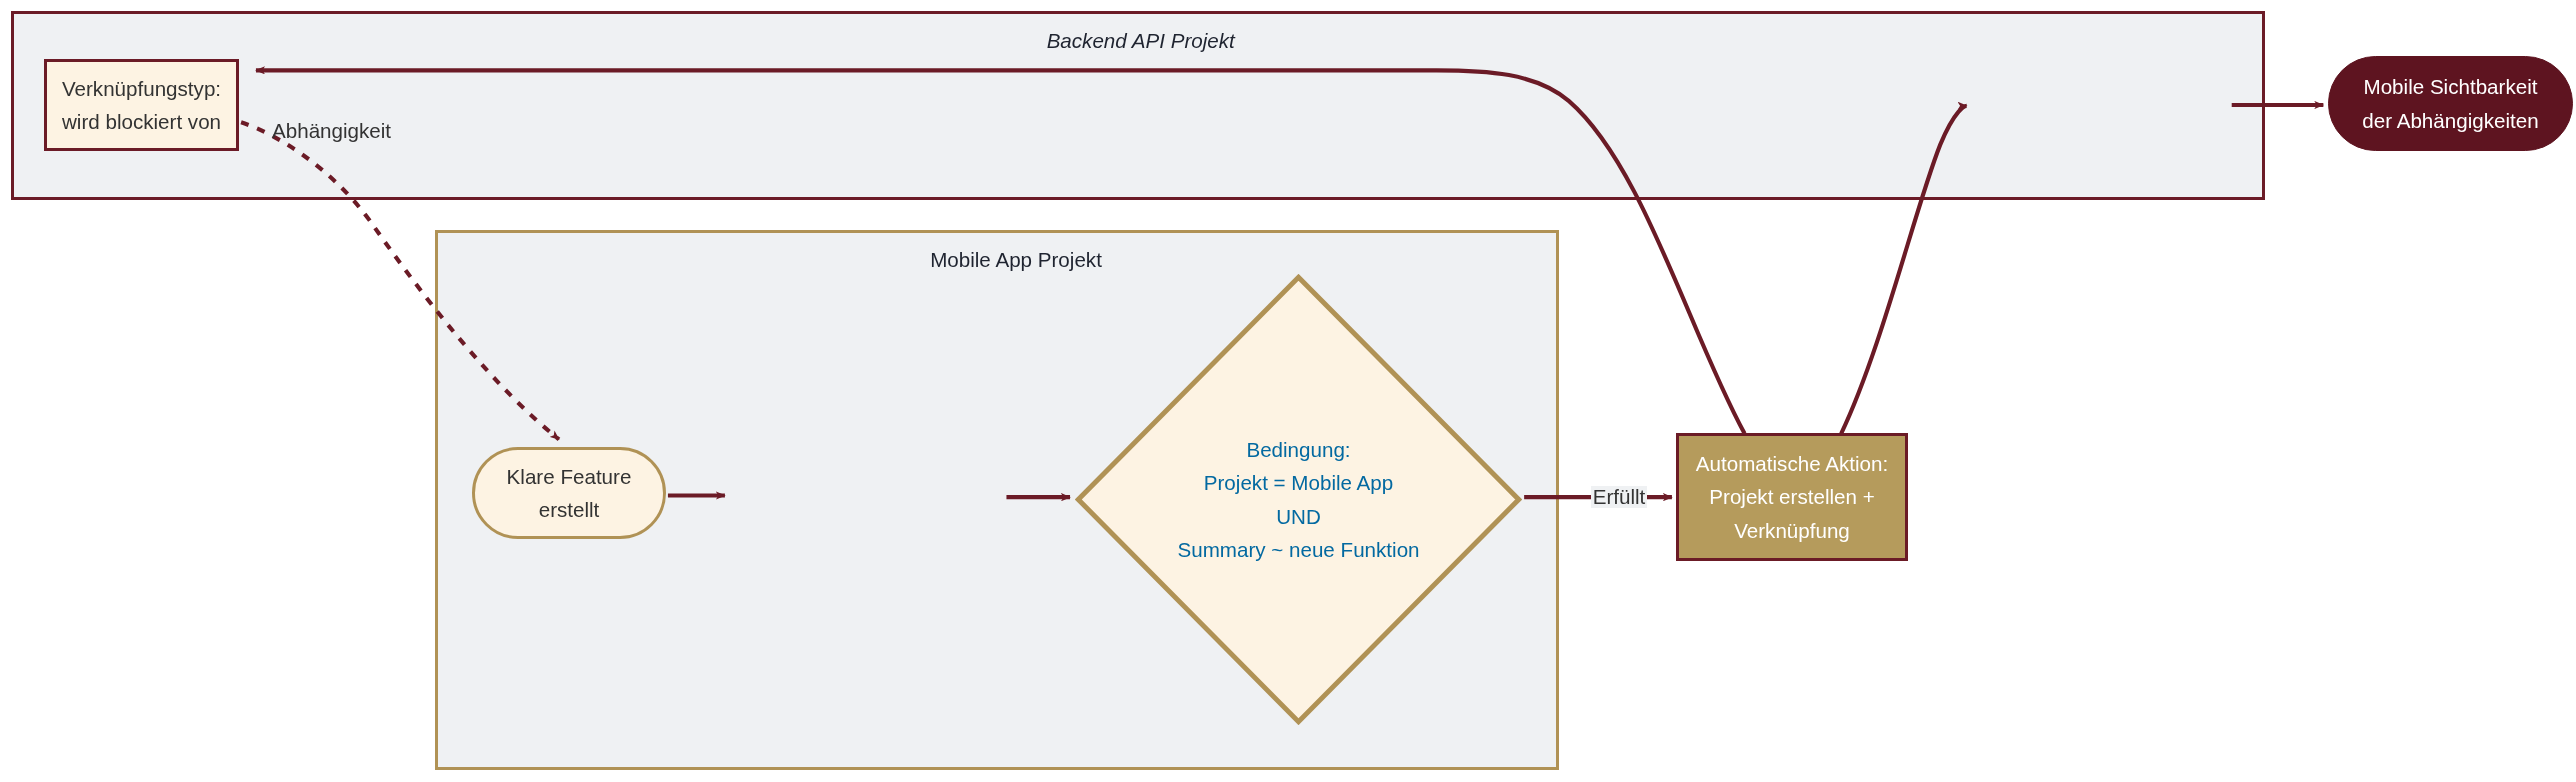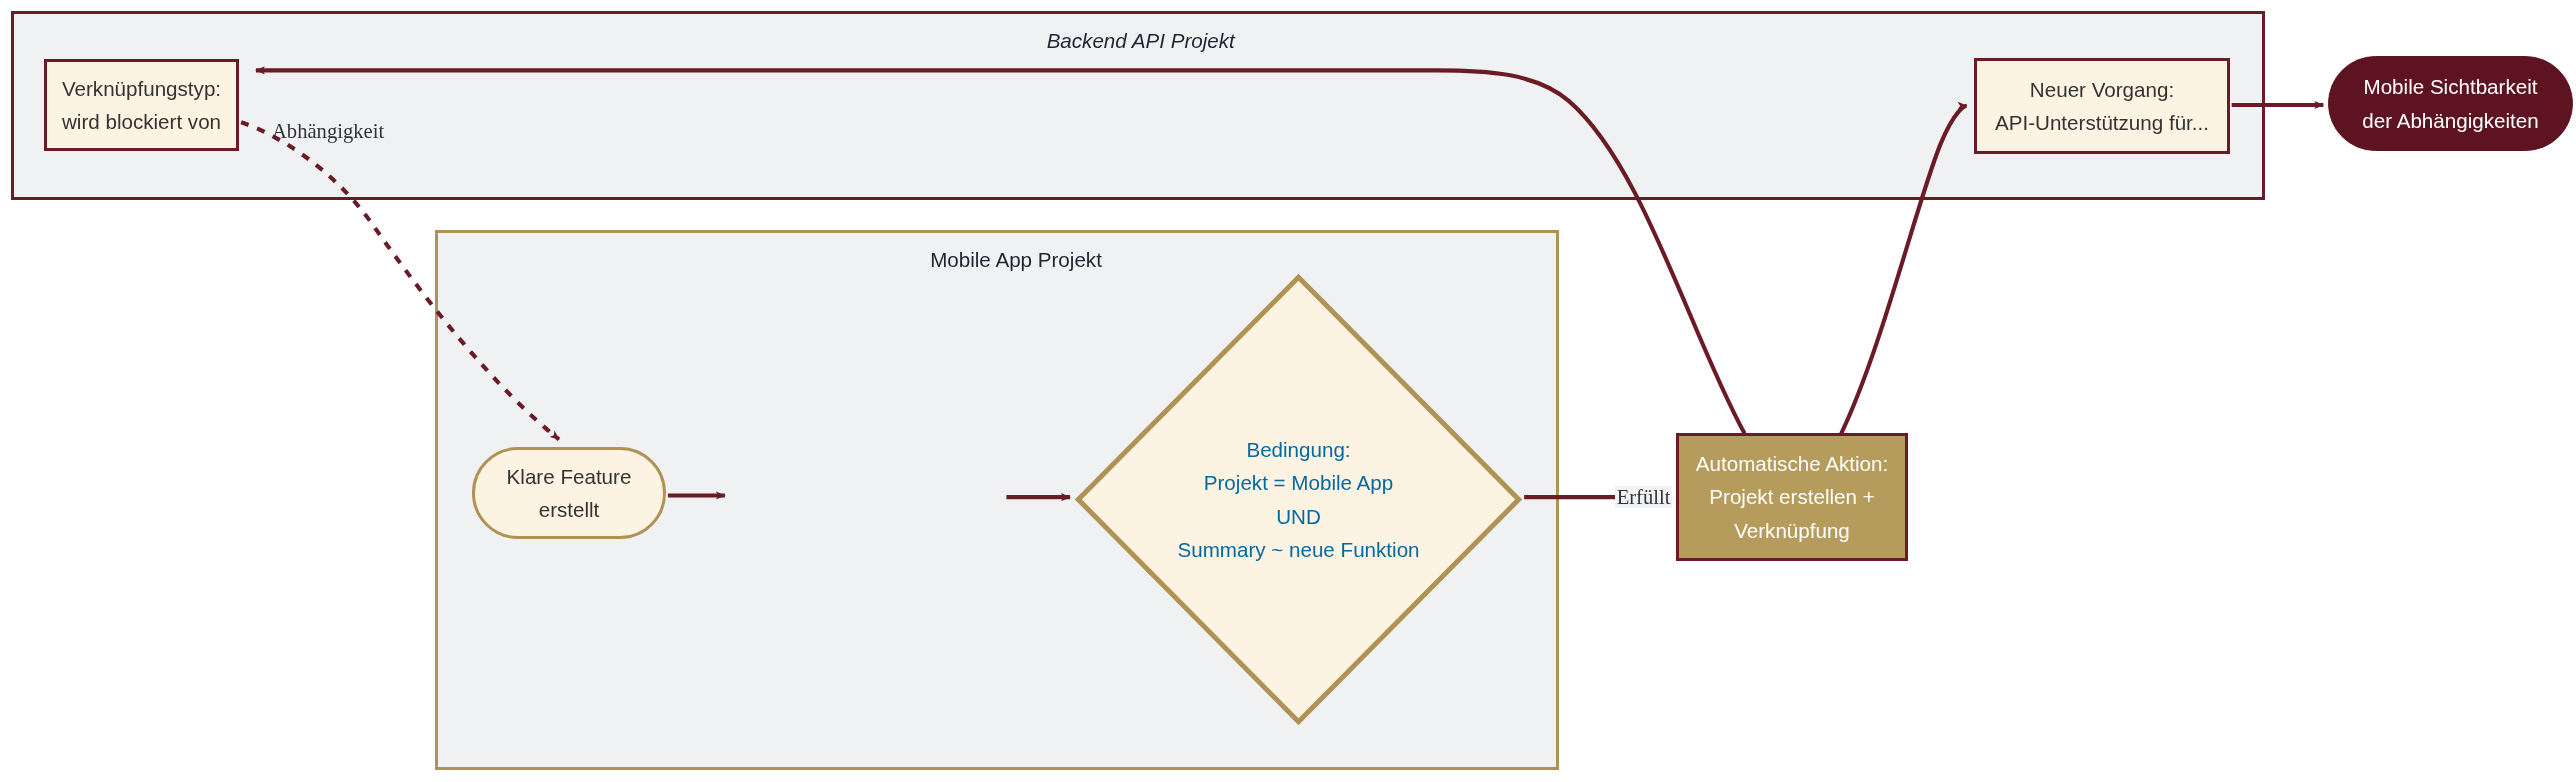--- a/index.html
+++ b/index.html
@@ -124,21 +124,20 @@
   }
 
   
   .edge-label {
     position: absolute;
     font-size: 20.6px;
     color: #333333;
     white-space: nowrap;
     z-index: 6;
     line-height: 1;
-    font-family: Liberation Serif, serif;
   }
   .edge-label.boxed {
     background: #eff1f3;
     padding: 0.8px 1.7px;
   }
 
   
   #n-linktype   { left: 44px;  top: 59px;  width: 195px; height: 92px; }
   #n-newissue   { left: 1974px;top: 58px;  width: 256px; height: 96px; }
   #n-visibility { left: 2328px;top: 56px;  width: 245px; height: 95px; }
@@ -181,24 +180,20 @@
     <path d="M 1846,602 L 2025,602" fill="none" stroke="#6b1b26" stroke-width="5" marker-end="url(#arrowRed)"></path>
 
     <path d="M 2703,127 L 2814,127" fill="none" stroke="#6b1b26" stroke-width="5" marker-end="url(#arrowRed)"></path>
   </svg>
 
   <div class="node node-rect-cream" id="n-linktype">
     <span class="line">Verknüpfungstyp:</span>
     <span class="line">wird blockiert von</span>
   </div>
 
-  <div class="node node-rect-cream" id="n-newissue">
-    <span class="line">Neuer Vorgang:</span>
-    <span class="line">API-Unterstützung für...</span>
-  </div>
 
   <div class="node node-stadium-dark" id="n-visibility">
     <span class="line">Mobile Sichtbarkeit</span>
     <span class="line">der Abhängigkeiten</span>
   </div>
 
   <div class="node node-stadium-cream" id="n-feature">
     <span class="line">Klare Feature</span>
     <span class="line">erstellt</span>
   </div>
@@ -217,16 +212,16 @@
   </div>
 
   <div class="node node-rect-gold" id="n-action">
     <span class="line">Automatische Aktion:</span>
     <span class="line">Projekt erstellen +</span>
     <span class="line">Verknüpfung</span>
   </div>
 
   <div class="edge-label" style="left:272px; top:121px;">Abhängigkeit</div>
 
-  <div class="edge-label boxed" style="left:1591px; top:486px;margin-left:24px;">Erfüllt</div>
+  <div class="edge-label boxed" style="left:1591px; top:486px;">Erfüllt</div>
 
 </div>
 
 
 </body></html>

